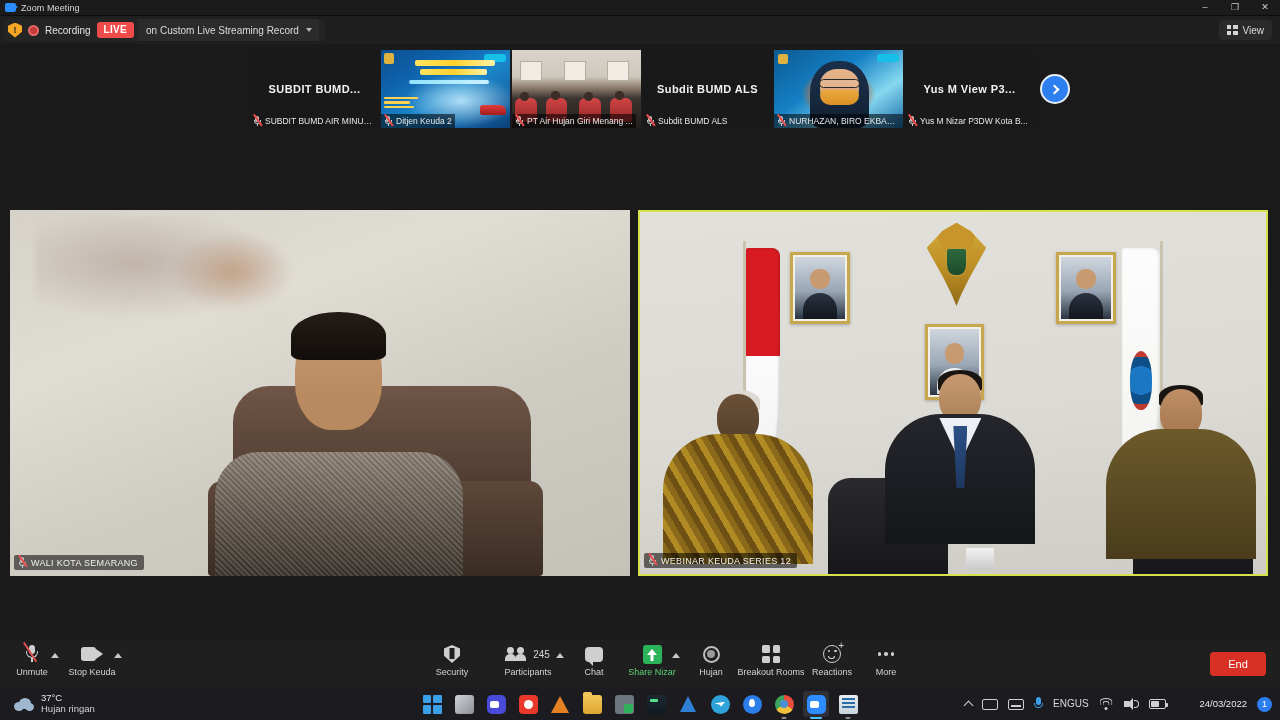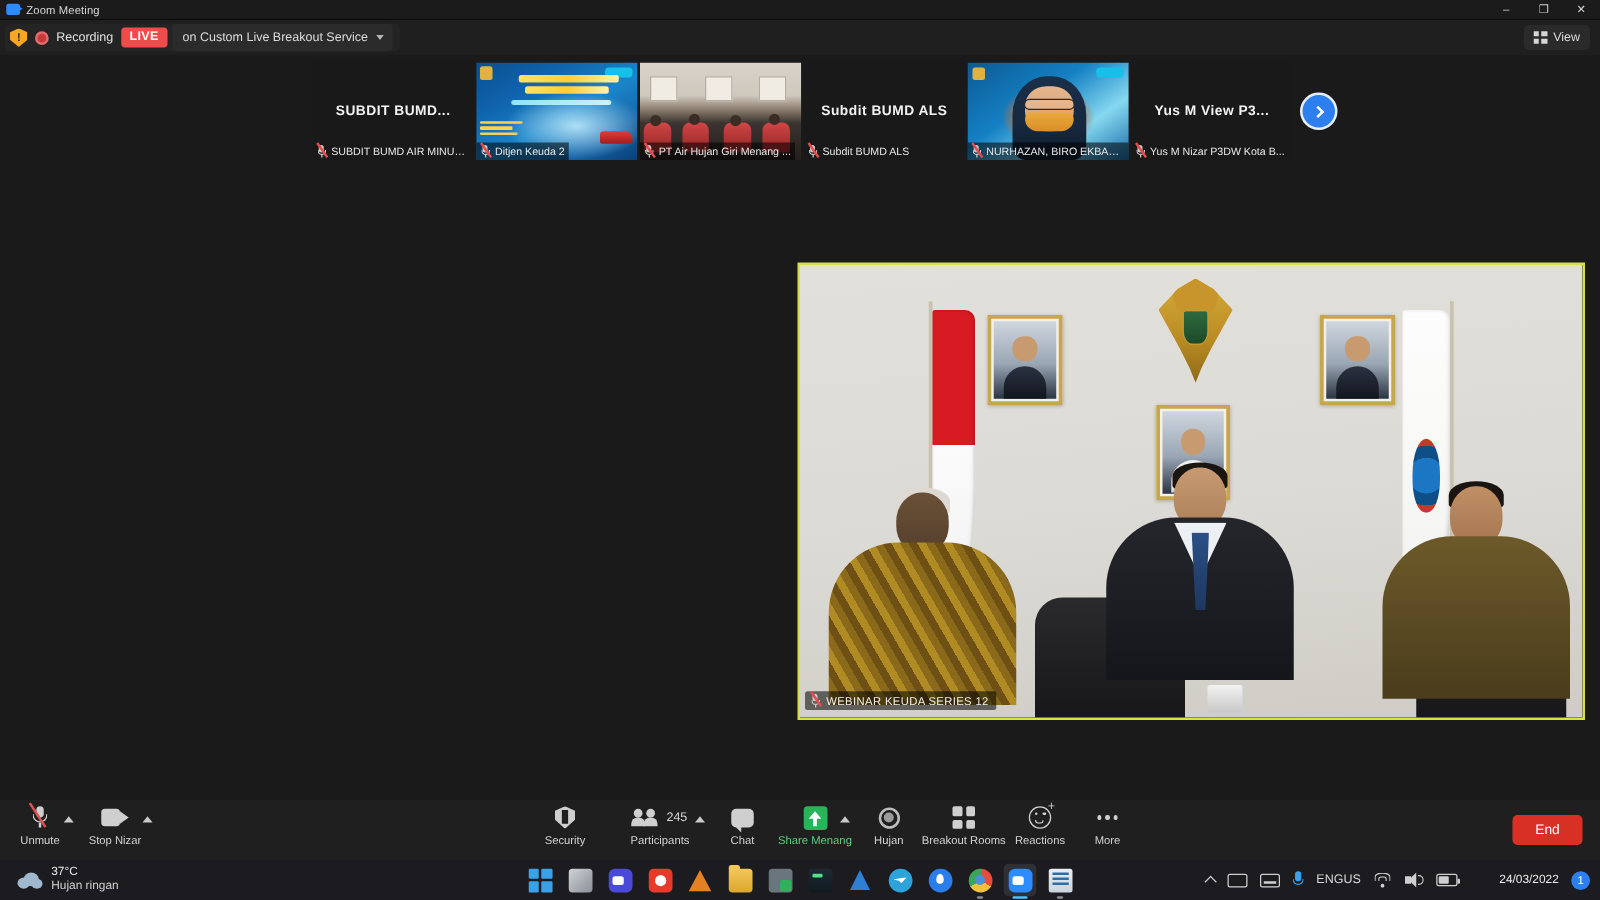--- a/index.html
+++ b/index.html
@@ -575,21 +575,21 @@
     </div>
   </div>
 
   <div class="topbar">
     <div class="rec-group">
       <div class="shield"></div>
       <div class="rec-dot"></div>
       <div class="rec-label">Recording</div>
       <div class="live-badge">LIVE</div>
       <div class="live-service">
-        <span>on Custom Live Breakout Service</span>
+        <span>on Custom Live Streaming Record</span>
         <div class="caret-down"></div>
       </div>
     </div>
     <div class="view-btn">
       <div class="view-grid">
           <i></i>
           <i></i>
           <i></i>
           <i></i>
         </div>
@@ -708,20 +708,41 @@
       </div>
     </div>
 
     <div class="next-btn">
       <div class="chev"></div>
     </div>
   </div>
 
   <div class="stage">
 
+    <div class="tile left">
+      <div class="scene-left">
+        <div class="proj"></div>
+          <div class="proj2"></div>
+        <div class="chair"></div>
+        <div class="chair-arm-l"></div>
+          <div class="chair-arm-r"></div>
+        <div class="hair"></div>
+          <div class="head"></div>
+          <div class="body"></div>
+      </div>
+      <div class="namebar2">
+        <div class="mutemic">
+          <div class="body"></div>
+            <div class="arc"></div>
+            <div class="stem"></div>
+            <div class="slash"></div>
+        </div>
+        <div class="nm2">WALI KOTA SEMARANG</div>
+      </div>
+    </div>
 
     <div class="tile right">
       <div class="scene-right">
         <div class="sr-flagpole" style="left:16.4%; top:8%; height:70%"></div>
         <div class="sr-flag-id"></div>
         <div class="sr-flagpole" style="right:16.4%; top:8%; height:70%"></div>
         <div class="sr-flag-org">
           <div class="seal"></div>
         </div>
         <div class="sr-garuda">
@@ -791,21 +812,21 @@
     </div>
     <div class="caret-up" style="left:51px"></div>
 
     <div class="ctl" style="left:60px">
       <div class="glyph">
         <div class="cam-ico">
             <div class="bx"></div>
             <div class="tri"></div>
           </div>
       </div>
-      <div class="lbl">Stop Nizar</div>
+      <div class="lbl">Stop Keuda</div>
     </div>
     <div class="caret-up" style="left:114px"></div>
 
     <div class="ctl" style="left:420px">
       <div class="glyph">
           <div class="shield-ico"></div>
         </div>
       <div class="lbl">Security</div>
     </div>
 
@@ -830,21 +851,21 @@
       <div class="lbl">Chat</div>
     </div>
 
     <div class="ctl" style="left:618px; width:68px">
       <div class="glyph">
         <div class="share-ico">
             <div class="ar"></div>
             <div class="st"></div>
           </div>
       </div>
-      <div class="lbl green">Share Menang</div>
+      <div class="lbl green">Share Nizar</div>
     </div>
     <div class="caret-up" style="left:672px"></div>
 
     <div class="ctl" style="left:679px">
       <div class="glyph">
           <div class="rec-ico"></div>
         </div>
       <div class="lbl">Hujan</div>
     </div>
 

